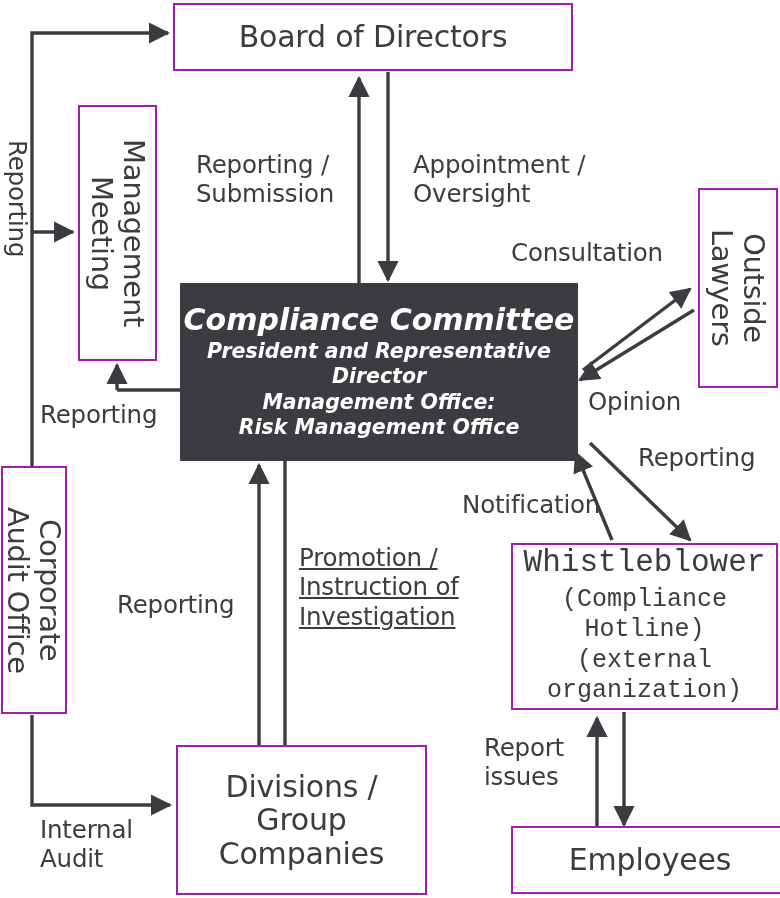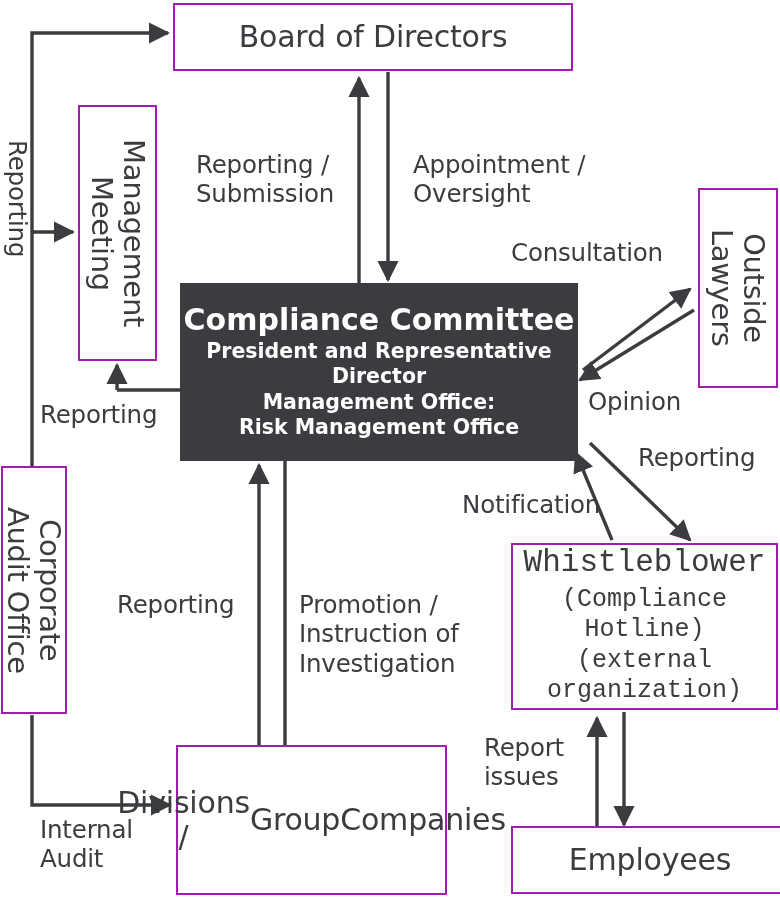--- a/index.html
+++ b/index.html
@@ -31,20 +31,21 @@
     justify-content:center;
     text-align:center;
     color:#3a3c40;
   }
   .node.dark{
     background:#3a3c40;
     border:none;
     color:#ffffff;
     flex-direction:column;
     justify-content:center;
+    font-style:italic;
   }
   .node .ttl{ font-size:30px; letter-spacing:-0.2px; line-height:1.12; }
   .node .ttl-lg{ font-size:31px; line-height:1.1; }
   .node.dark .ttl-dk{ font-size:30px; font-weight:600; line-height:1.15; margin-bottom:1px;}
   .node.dark .sub{ font-size:20.5px; font-weight:600; line-height:1.24; }
   .node .sub-sm{ font-size:25px; line-height:1.22; }
   .vert{
     writing-mode:vertical-rl;
     text-orientation:mixed;
     white-space:nowrap;
@@ -133,21 +134,21 @@
   <div class="node" style="left:698px; top:188px; width:80px; height:200px;">
     <span class="vert"><span>Outside</span><br><span>Lawyers</span></span>
   </div>
 
   <div class="node" style="left:511px; top:543px; width:267px; height:167px; flex-direction:column;font-family:Liberation Mono, monospace;">
     <div class="ttl-lg">Whistleblower</div>
     <div class="sub-sm" style="margin-top:4px;">(Compliance Hotline)</div>
     <div class="sub-sm">(external organization)</div>
   </div>
 
-  <div class="node" style="left:176px; top:745px; width:271px; height:150px; flex-direction:row;">
+  <div class="node" style="left:176px; top:745px; width:251px; height:150px; flex-direction:column;">
     <div class="ttl">Divisions /</div>
     <div class="ttl">Group</div>
     <div class="ttl">Companies</div>
   </div>
 
   <div class="node" style="left:511px; top:826px; width:278px; height:68px;">
     <span class="ttl">Employees</span>
   </div>
 
   <div class="lbl vertlbl" style="left:3px; top:140px;">Reporting</div>
@@ -159,21 +160,21 @@
 Oversight</div>
 
   <div class="lbl" style="left:511px; top:238px;">Consultation</div>
 
   <div class="lbl" style="left:588px; top:387px;">Opinion</div>
 
   <div class="lbl" style="left:40px; top:400px;">Reporting</div>
 
   <div class="lbl" style="left:117px; top:590px;">Reporting</div>
 
-  <div class="lbl" style="left:299px; top:590px; text-align:left;">Promotion /
+  <div class="lbl" style="left:299px; top:543px; text-align:left;text-decoration:underline;">Promotion /
 Instruction of
 Investigation</div>
 
   <div class="lbl" style="left:462px; top:490px;">Notification</div>
 
   <div class="lbl" style="left:638px; top:443px;">Reporting</div>
 
   <div class="lbl" style="left:484px; top:733px; text-align:left;">Report
 issues</div>
 

